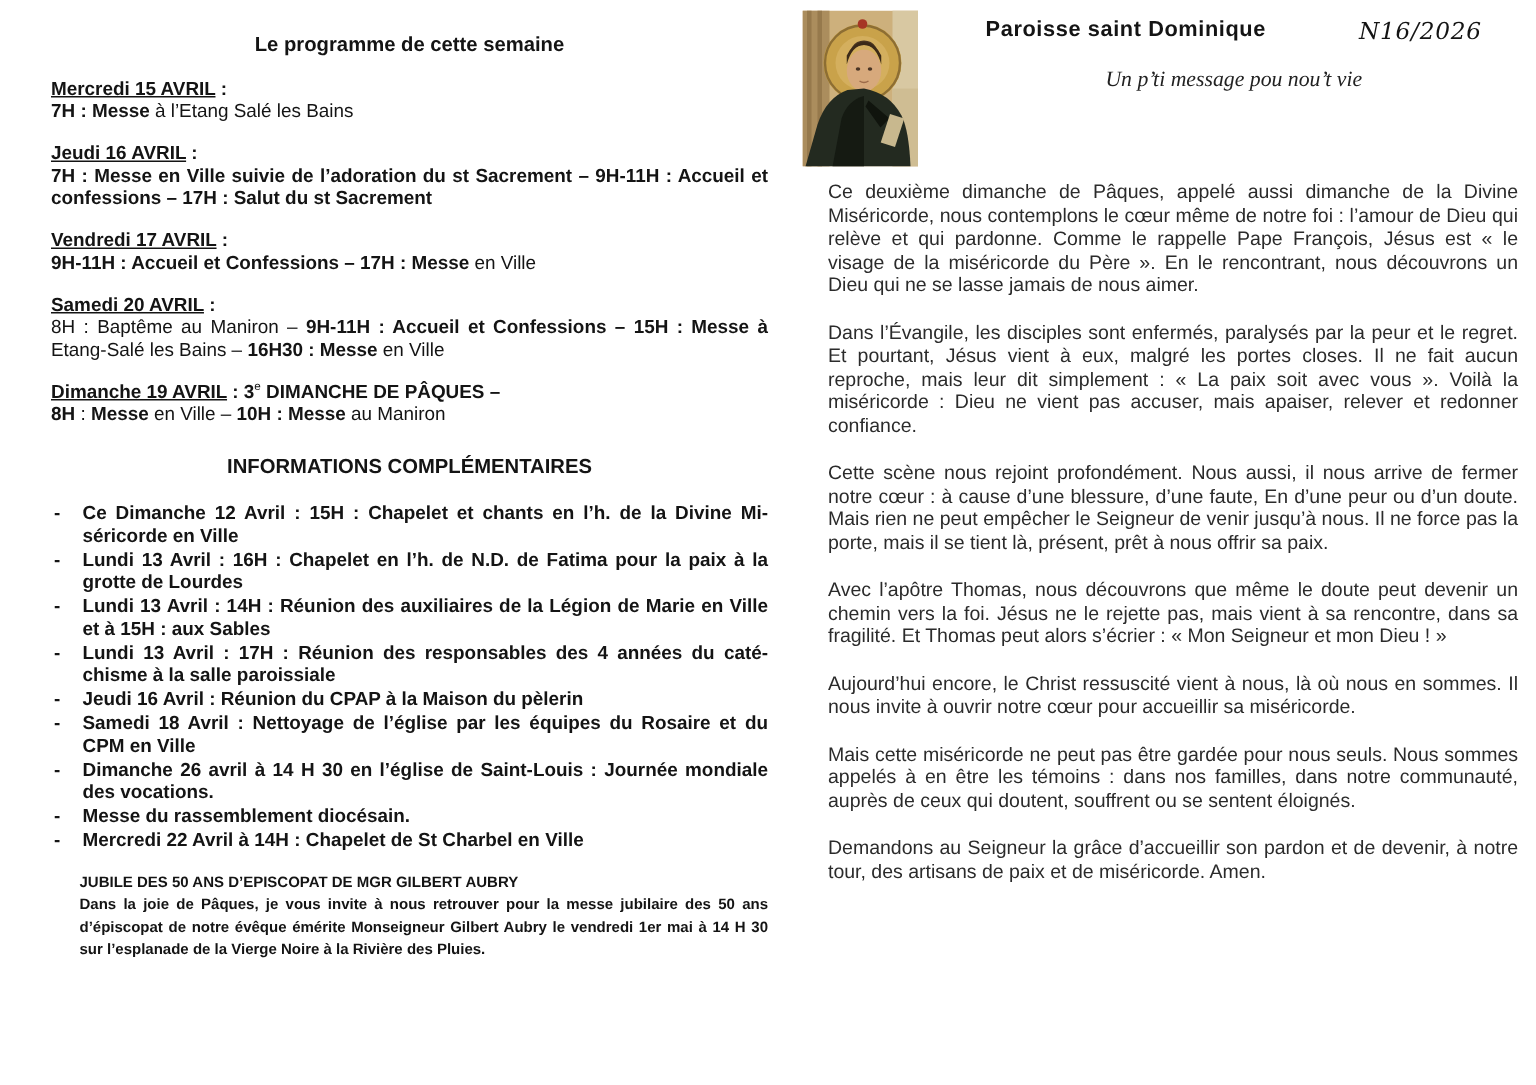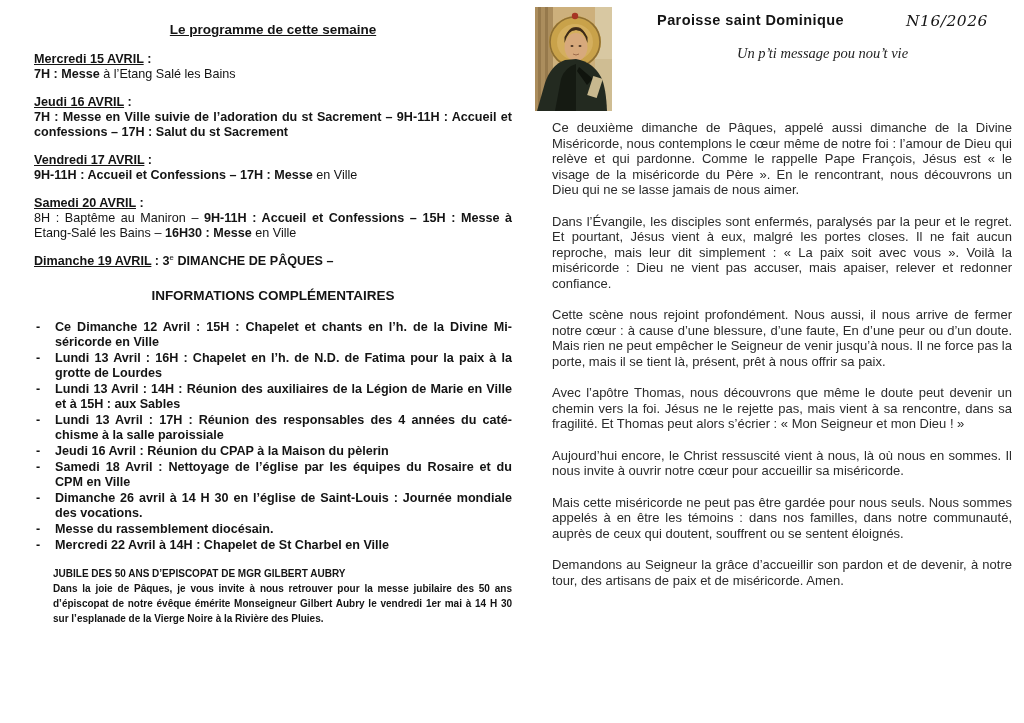--- a/index.html
+++ b/index.html
@@ -6,21 +6,21 @@
   body{
     width:1024px;height:723px;position:relative;overflow:hidden;
     background:#ffffff;color:#141414;
     font-family:"Liberation Sans", sans-serif;
     -webkit-font-smoothing:antialiased;
   }
   
   .left-col{position:absolute;left:34px;top:22px;width:478px;}
   .page-title{
     text-align:center;font-weight:bold;font-size:13.5px;
-    text-decoration:underline;margin:0 0 15px 0;
+    margin:0 0 15px 0;
   }
   .day{font-size:12.6px;line-height:15px;margin-bottom:13px;}
   .day-head{white-space:normal;}
   .day-body{text-align:justify;}
   span.b{font-weight:bold;}
   span.u{text-decoration:underline;}
   span.sup{font-size:0.62em;vertical-align:super;line-height:0;font-weight:inherit;}
   .info-title{
     text-align:center;font-weight:bold;font-size:13.5px;
     margin:19px 0 17px 0;
@@ -75,20 +75,21 @@
     <div class="day-body"><span class="b">9H-11H : Accueil et Confessions – 17H : Messe</span><span> en Ville</span></div>
   </div>
 
   <div class="day">
     <div class="day-head"><span class="b u">Samedi 20 AVRIL</span><span class="b"> :</span></div>
     <div class="day-body"><span> 8H : Baptême au Maniron – </span><span class="b">9H-11H : Accueil et Confessions – 15H : Messe à</span><span> Etang-Salé les Bains – </span><span class="b">16H30 : Messe</span><span> en Ville</span></div>
   </div>
 
   <div class="day">
     <div class="day-head"><span class="b u">Dimanche 19 AVRIL</span><span class="b"> : 3</span><span class="b sup">e</span><span class="b"> DIMANCHE DE PÂQUES –</span></div>
+    <div class="day-body"><span class="b">8H</span><span> : </span><span class="b">Messe</span><span> en Ville – </span><span class="b">10H : Messe</span><span> au Maniron</span></div>
   </div>
 
   <div class="info-title">INFORMATIONS COMPLÉMENTAIRES</div>
 
   <div class="info-list">
     <div class="info-item">
       <span class="dash">-</span>
       <span>Ce Dimanche 12 Avril : 15H : Chapelet et chants en l’h. de la Divine Mi­séricorde en Ville</span>
     </div>
     <div class="info-item">

